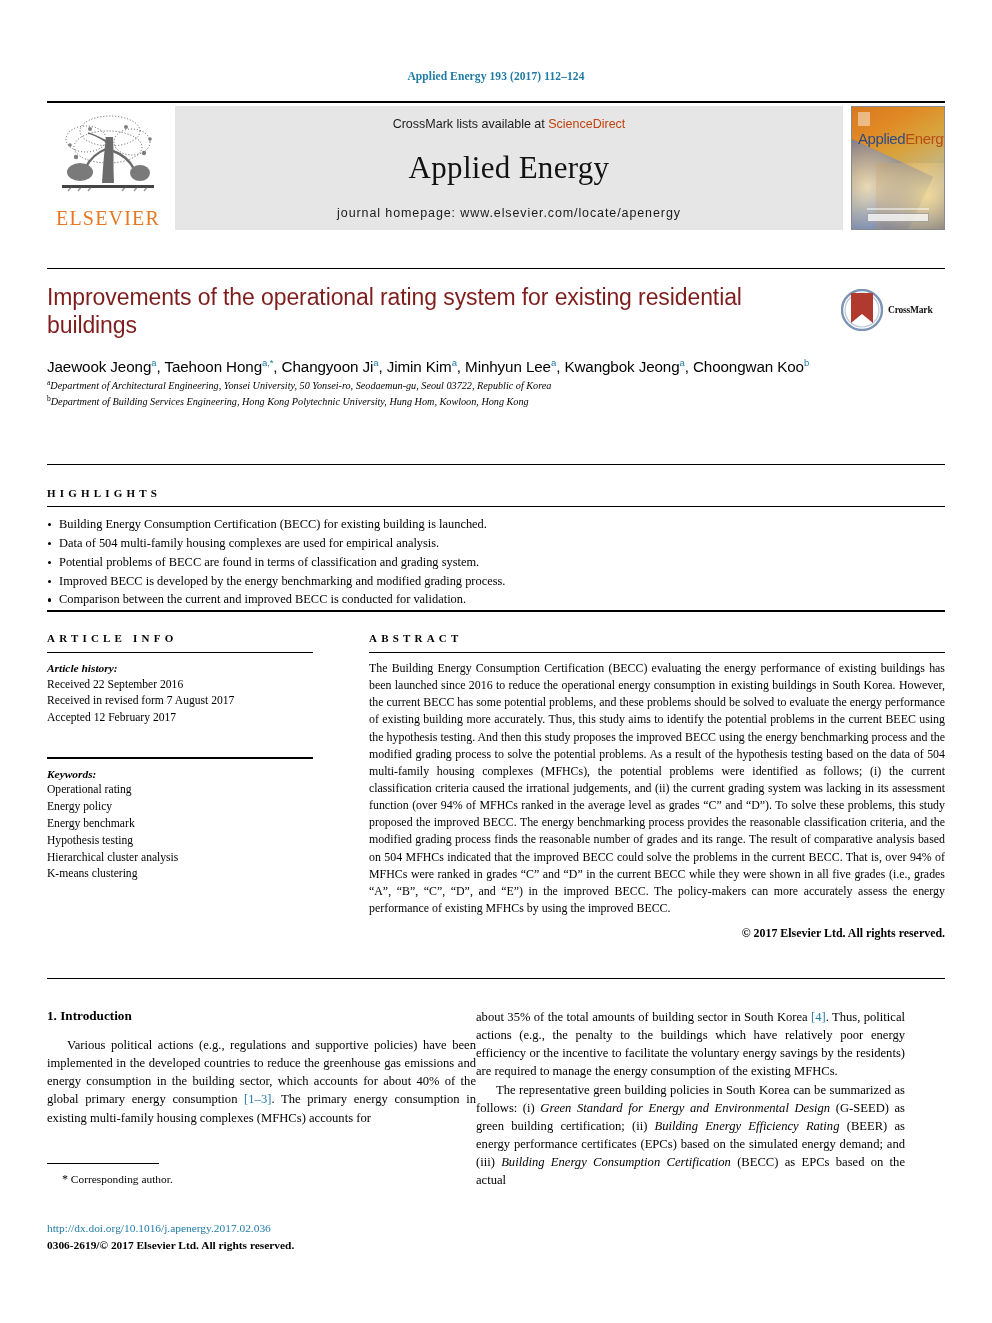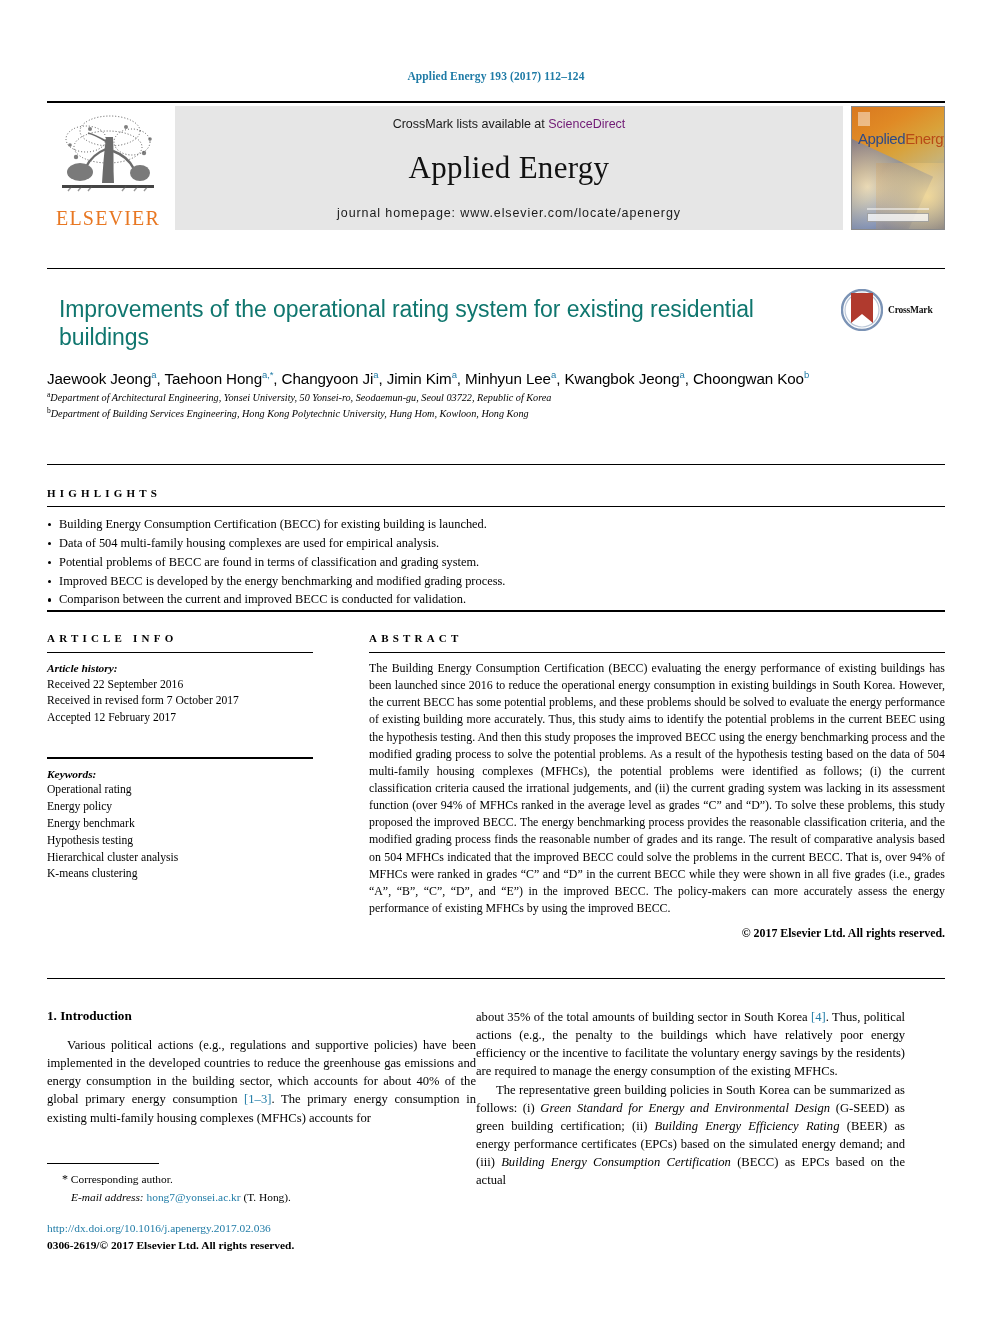--- a/index.html
+++ b/index.html
@@ -76,21 +76,21 @@
     justify-content: space-between;
     padding: 11px 0 10px 0;
     box-sizing: border-box;
     margin: 0 8px 0 6px;
   }
   .contents-line {
     font-family: "Liberation Sans", sans-serif;
     font-size: 12.5px;
     color: #1a1a1a;
   }
-  .contents-line .sd { color: #701a75; }
+  .contents-line .sd { color: #c2410c; }
   .journal-title {
     font-family: "Liberation Serif", serif;
     font-size: 31px;
     letter-spacing: .3px;
     color: #111;
     margin-top: -2px;
   }
   .homepage-line {
     font-family: "Liberation Sans", sans-serif;
     font-size: 12.5px;
@@ -164,22 +164,22 @@
     font-size: 9.5px;
     font-weight: bold;
     color: #111;
     letter-spacing: -.2px;
   }
   .paper-title {
     font-family: "Liberation Sans", sans-serif;
     font-size: 23px;
     font-weight: normal;
     line-height: 1.22;
-    color: #0f766e;
-    margin: 12px;
+    color: #7f1d1d;
+    margin: 0;
     width: 790px;
     letter-spacing: -.1px;
   }
   .authors {
     font-family: "Liberation Sans", sans-serif;
     font-size: 15.2px;
     line-height: 1.38;
     margin-top: 17px;
     width: 810px;
     letter-spacing: -.1px;
@@ -433,21 +433,21 @@
   </div>
 
   <div class="rule-info-top"></div>
   <div class="info-cols">
 
     <div class="col-info">
       <div class="sec-head">ARTICLE INFO</div>
       <div class="col-rule"></div>
       <div class="hist-label">Article history:</div>
       <div class="hist-line">Received 22 September 2016</div>
-      <div class="hist-line">Received in revised form 7 October 2017</div>
+      <div class="hist-line">Received in revised form 7 August 2017</div>
       <div class="hist-line">Accepted 12 February 2017</div>
 
       <div class="kw-block">
         <div class="kw-rule"></div>
         <div class="kw-label">Keywords:</div>
         <div class="kw-line">Operational rating</div>
         <div class="kw-line">Energy policy</div>
         <div class="kw-line">Energy benchmark</div>
         <div class="kw-line">Hypothesis testing</div>
         <div class="kw-line">Hierarchical cluster analysis</div>
@@ -475,21 +475,20 @@
     <div class="bcol">
       <p class="para" style="text-indent:0"><span>about 35% of the total amounts of building sector in South Korea </span><span class="ref">[4]</span><span>. Thus, political actions (e.g., the penalty to the buildings which have relatively poor energy efficiency or the incentive to facilitate the voluntary energy savings by the residents) are required to manage the energy consumption of the existing MFHCs.</span></p>
       <p class="para"><span>The representative green building policies in South Korea can be summarized as follows: (i) </span><i>Green Standard for Energy and Environmental Design</i><span> (G-SEED) as green building certification; (ii) </span><i>Building Energy Efficiency Rating</i><span> (BEER) as energy performance certificates (EPCs) based on the simulated energy demand; and (iii) </span><i>Building Energy Consumption Certification</i><span> (BECC) as EPCs based on the actual</span></p>
     </div>
 
   </div>
 
   <div class="footnote">
     <div class="fn-rule"></div>
     <div class="fn-line fn-indent"><span class="star">*</span> <span>Corresponding author.</span></div>
-    <div class="fn-line fn-indent" style="padding-left:24px"><span class="fn-ital">E-mail address:</span> <span class="link">hong7@yonsei.ac.kr</span> <span>(T. Hong).</span></div>
   </div>
 
   <div class="doi-block">
     <div class="link">http://dx.doi.org/10.1016/j.apenergy.2017.02.036</div>
     <div class="issn">0306-2619/© 2017 Elsevier Ltd. All rights reserved.</div>
   </div>
 
 </div>
 
 </body></html>

